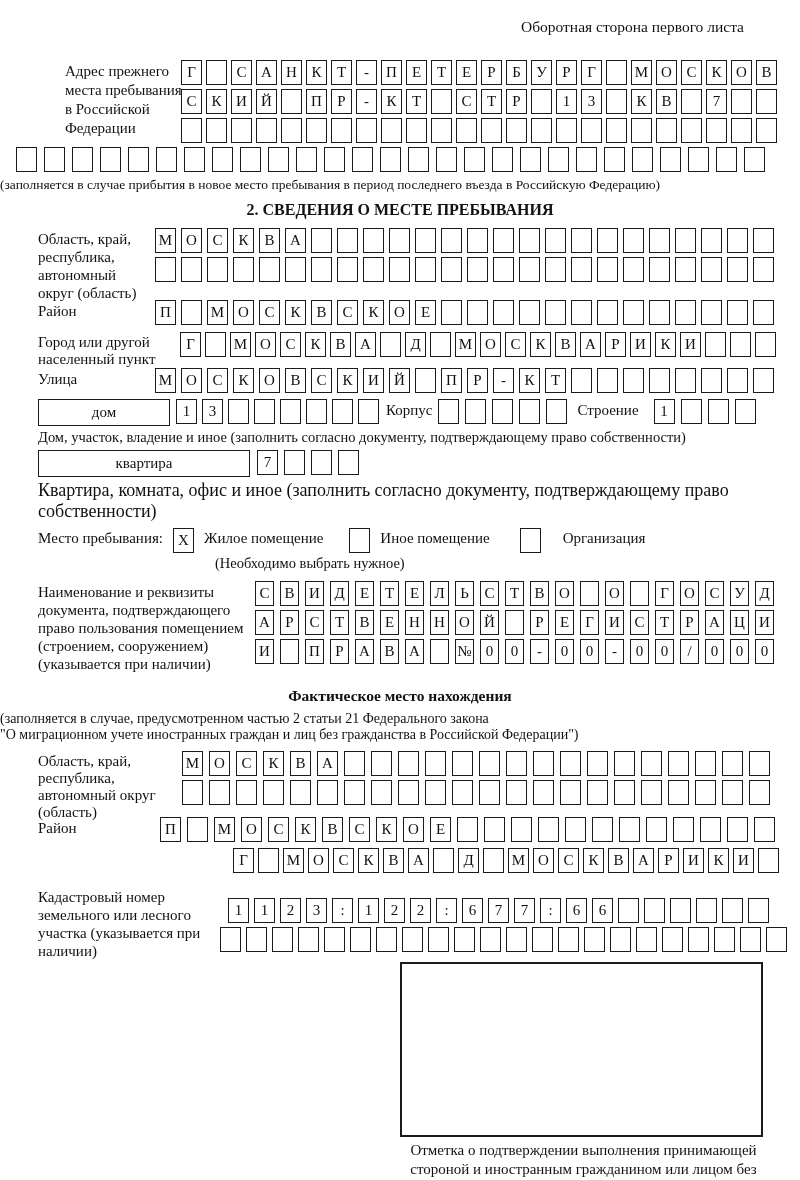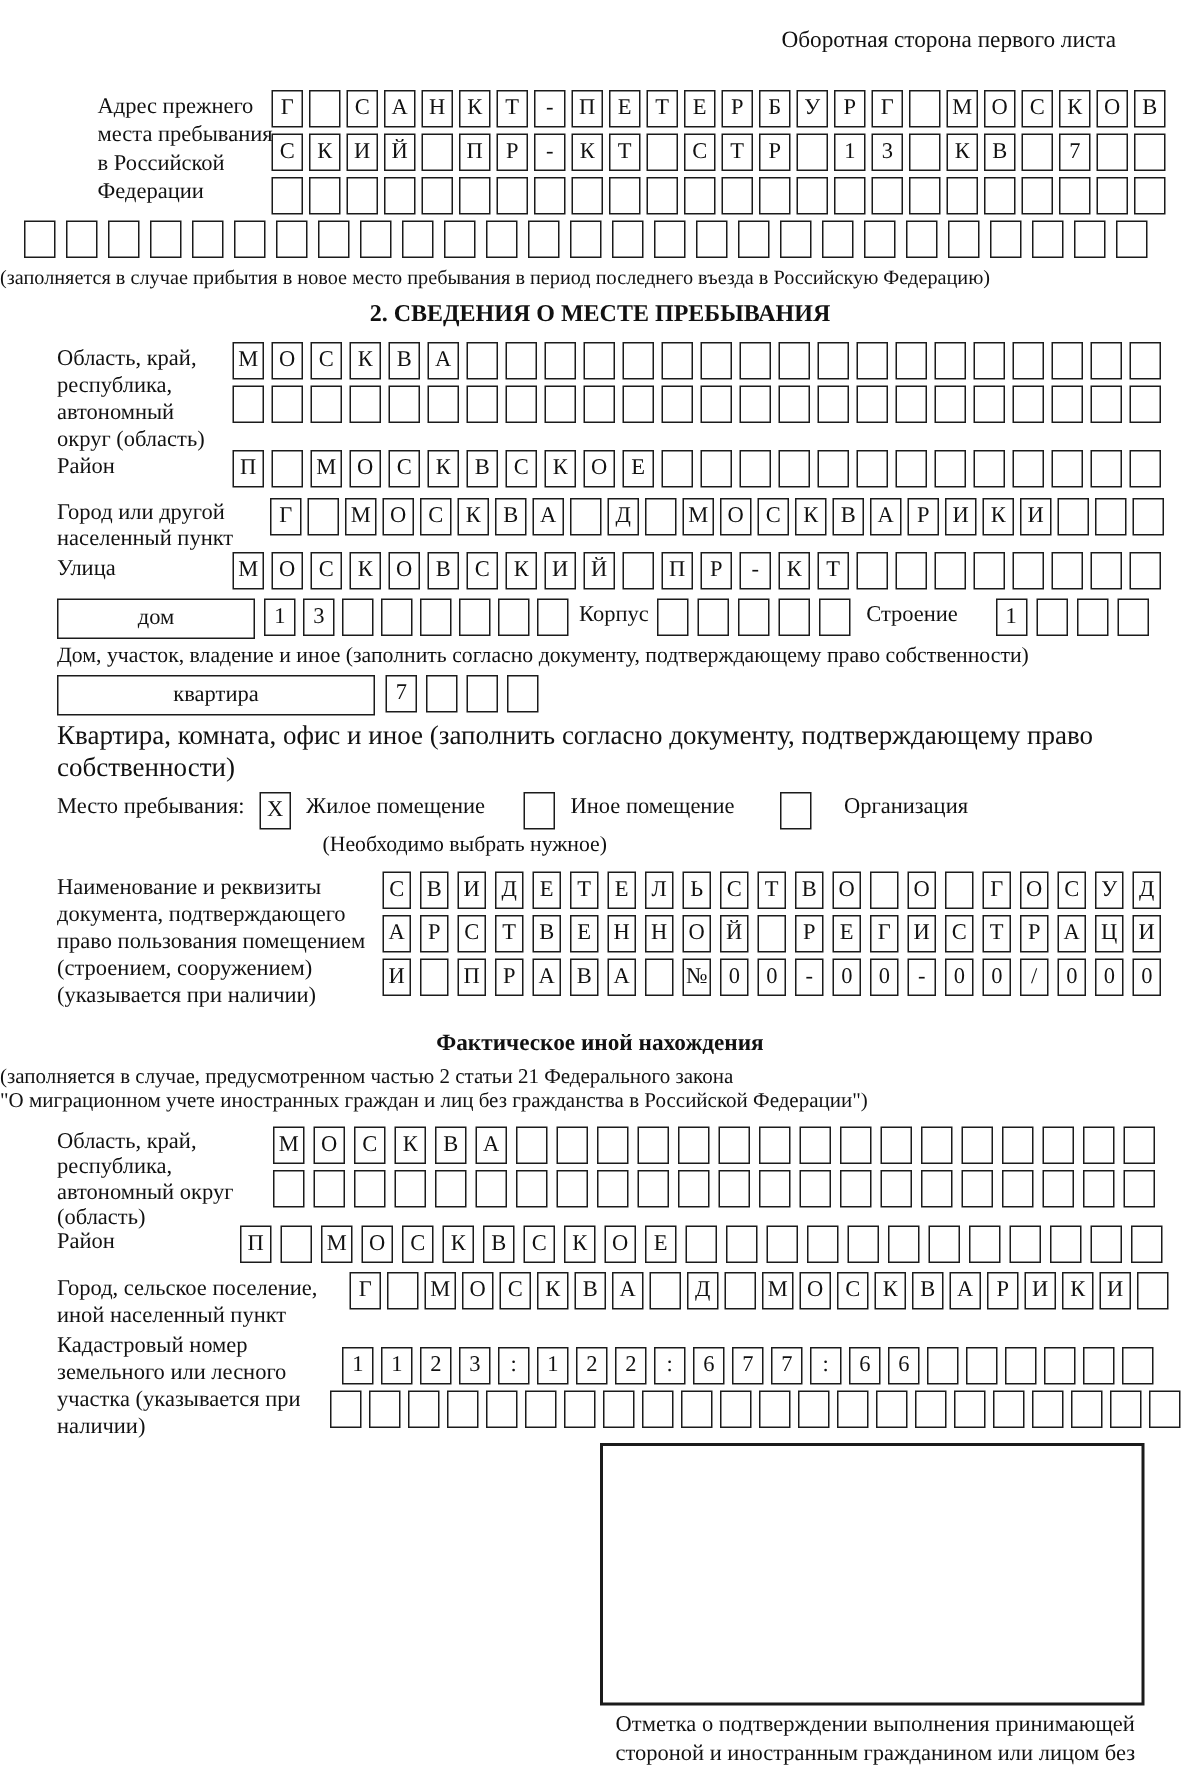--- a/index.html
+++ b/index.html
@@ -315,21 +315,21 @@
       <span class="cell"></span>
     </div>
   <div style="margin:3px 0 0 7px;">Корпус</div>
   <div class="cells" style="margin-left:6px;gap:6px;">
       <span class="cell"></span>
       <span class="cell"></span>
       <span class="cell"></span>
       <span class="cell"></span>
       <span class="cell"></span>
     </div>
-  <div style="margin:3px 18px 0 10px;text-align:center;">Строение</div>
+  <div style="margin:3px 8px 0 10px;text-align:center;">Строение</div>
   <div class="cells" style="margin-left:7px;gap:6px;">
       <span class="cell">1</span>
       <span class="cell"></span>
       <span class="cell"></span>
       <span class="cell"></span>
     </div>
 </div>
 <div class="note" style="margin:3px 0 0 38px;font-size:14.5px;">Дом, участок, владение и иное (заполнить согласно документу, подтверждающему право собственности)</div>
 
 <div class="inline-row" style="margin-top:4px;">
@@ -422,21 +422,21 @@
         <span class="cell">0</span>
         <span class="cell">0</span>
         <span class="cell">/</span>
         <span class="cell">0</span>
         <span class="cell">0</span>
         <span class="cell">0</span>
       </div>
   </div>
 </div>
 
-<div class="subtitle">Фактическое иной нахождения</div>
+<div class="subtitle">Фактическое место нахождения</div>
 <div class="note center" style="margin-top:6px;font-size:14px;">(заполняется в случае, предусмотренном частью 2 статьи 21 Федерального закона</div>
 <div class="note center" style="font-size:14px;">"О миграционном учете иностранных граждан и лиц без гражданства в Российской Федерации")</div>
 
 <div class="frow" style="margin-top:8px;min-height:66px;">
   <div class="lbl" style="width:140px;line-height:17px;">Область, край, республика, автономный округ (область)</div>
   <div class="cellcol">
     <div class="cells r-reg2">
         <span class="cell">М</span>
         <span class="cell">О</span>
         <span class="cell">С</span>
@@ -510,21 +510,20 @@
       <span class="cell"></span>
       <span class="cell"></span>
       <span class="cell"></span>
       <span class="cell"></span>
       <span class="cell"></span>
       <span class="cell"></span>
     </div>
 </div>
 
 <div class="frow" style="min-height:38px;margin-top:2px;">
-  <div class="lbl" style="width:192px;line-height:18px;">Город, сельское поселение, иной населенный пункт</div>
   <div class="cells r-city2">
       <span class="cell">Г</span>
       <span class="cell"></span>
       <span class="cell">М</span>
       <span class="cell">О</span>
       <span class="cell">С</span>
       <span class="cell">К</span>
       <span class="cell">В</span>
       <span class="cell">А</span>
       <span class="cell"></span>

